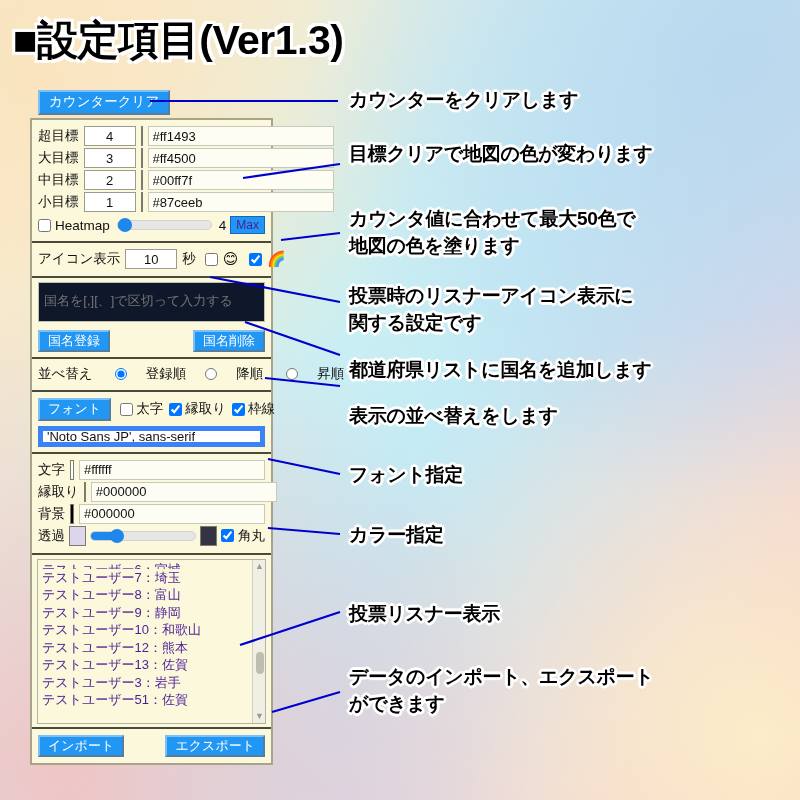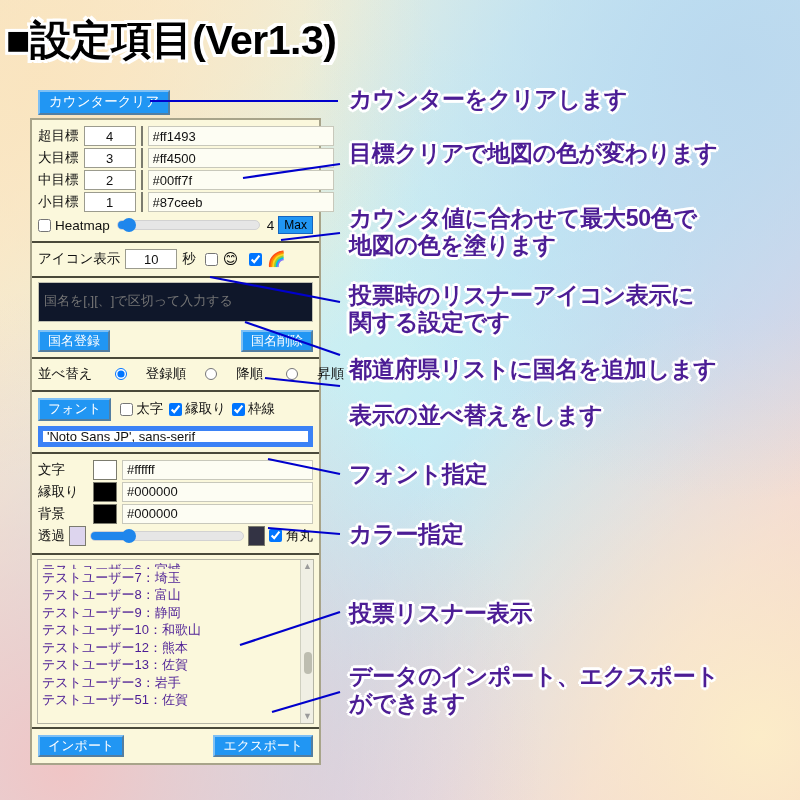--- a/index.html
+++ b/index.html
@@ -22,21 +22,21 @@
     background:
       radial-gradient(circle at 92% 8%, rgba(186,216,238,0.95) 0%, rgba(186,216,238,0) 42%),
       radial-gradient(circle at 8% 96%, rgba(242,195,195,0.95) 0%, rgba(242,195,195,0) 45%),
       radial-gradient(circle at 95% 92%, rgba(253,240,200,0.9) 0%, rgba(253,240,200,0) 40%),
       radial-gradient(circle at 5% 10%, rgba(250,228,190,0.9) 0%, rgba(250,228,190,0) 38%),
       radial-gradient(circle at 50% 45%, rgba(200,240,242,0.55) 0%, rgba(200,240,242,0) 55%);
   }
 
   
   #title {
-    position:absolute; left:6px; top:13px;
+    position:absolute; left:13px; top:13px;
     font-size:41px; font-weight:bold; letter-spacing:-0.5px;
     color:#000;
     text-shadow:
       2px 0 0 #fff, -2px 0 0 #fff, 0 2px 0 #fff, 0 -2px 0 #fff,
       2px 2px 0 #fff, -2px 2px 0 #fff, 2px -2px 0 #fff, -2px -2px 0 #fff,
       3px 3px 0 #fff, -3px -3px 0 #fff, 3px -3px 0 #fff, -3px 3px 0 #fff;
     white-space:nowrap;
   }
 
   
@@ -47,21 +47,21 @@
     white-space:nowrap;
   }
   #counter-clear {
     position:absolute; left:38px; top:90px;
     font-size:13.5px; padding:3px 9px;
   }
 
   
   #panel {
     position:absolute; left:30px; top:118px;
-    width:291px; height:647px;
+    width:243px; height:647px;
     background:#fbf8dc;
     border:2px solid #a8a48a;
     display:flex; flex-direction:column;
   }
   .sect { border-bottom:2px solid #4a4a3a; padding:4px 6px 5px 6px; }
   .sect.nb { border-bottom:none; }
 
   .row { display:flex; align-items:center; gap:5px; margin:2px 0; }
   .lbl { font-size:13.5px; color:#111; white-space:nowrap; }
 
@@ -86,21 +86,21 @@
   }
   .slider .knob {
     position:absolute; top:50%; width:14px; height:14px; border-radius:50%;
     background:#1f86ec; transform:translate(-50%,-50%);
   }
   .slider .fill {
     position:absolute; left:0; top:0; bottom:0; border-radius:5px; background:#1f86ec;
   }
 
   .maxbtn {
-    background:#2196f3; color:#000000; border:1px solid #1565c0;
+    background:#2196f3; color:#4c1d95; border:1px solid #1565c0;
     font-size:12px; padding:1px 5px; cursor:pointer;
   }
 
   textarea.cn {
     width:100%; height:40px; resize:none; font-size:13px; padding:9px 5px;
     border:1px solid #c0c0b2; background:#0f172a; color:#9a9a9a;
     font-family:"Liberation Sans", sans-serif;
   }
 
   .btnrow { display:flex; justify-content:space-between; margin-top:4px; }
@@ -120,21 +120,21 @@
   #listbox .clipped { height:8px; overflow:hidden; }
   .scroll {
     position:absolute; right:0; top:0; bottom:0; width:13px;
     background:#f0efe4; border-left:1px solid #cfcfc0;
   }
   .scroll .arrow { position:absolute; left:2px; width:9px; height:9px; color:#9a9a9a; font-size:9px; line-height:9px; text-align:center; }
   .scroll .thumb { position:absolute; left:2.5px; width:8px; border-radius:4px; background:#bdbdb0; }
 
   
   .anno {
-    position:absolute; font-size:23px; font-weight:bold; color:#4c1d95;
+    position:absolute; font-size:19px; font-weight:bold; color:#000000;
     line-height:27px; white-space:nowrap; letter-spacing:-0.3px;
     text-shadow:
       2px 0 0 #fff, -2px 0 0 #fff, 0 2px 0 #fff, 0 -2px 0 #fff,
       2px 2px 0 #fff, -2px 2px 0 #fff, 2px -2px 0 #fff, -2px -2px 0 #fff,
       3px 0 0 #fff, -3px 0 0 #fff, 0 3px 0 #fff, 0 -3px 0 #fff;
   }
   #lines { position:absolute; inset:0; pointer-events:none; }
 </style>
 </head>
 <body>

